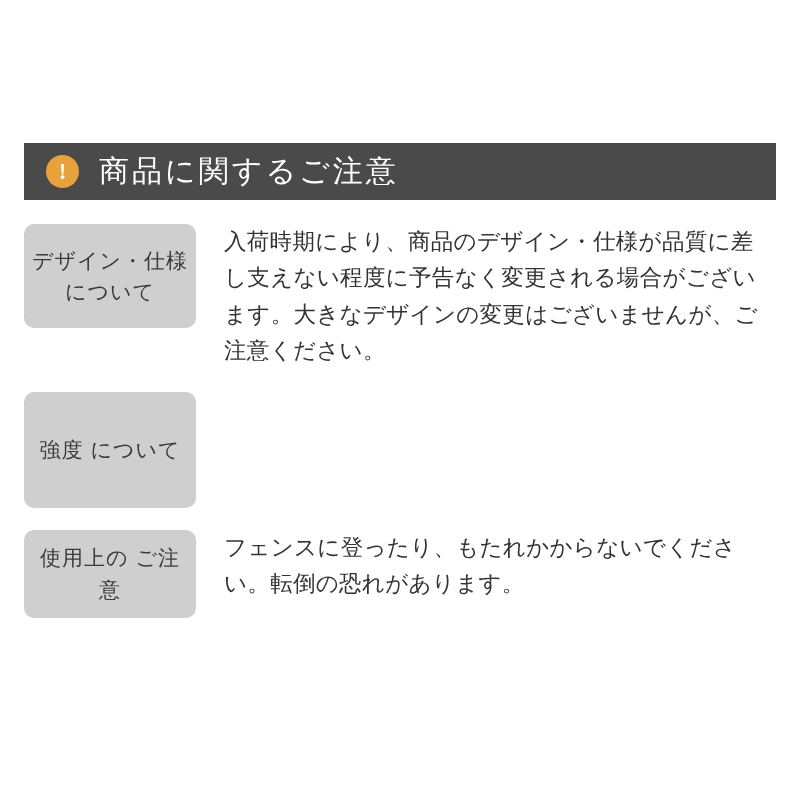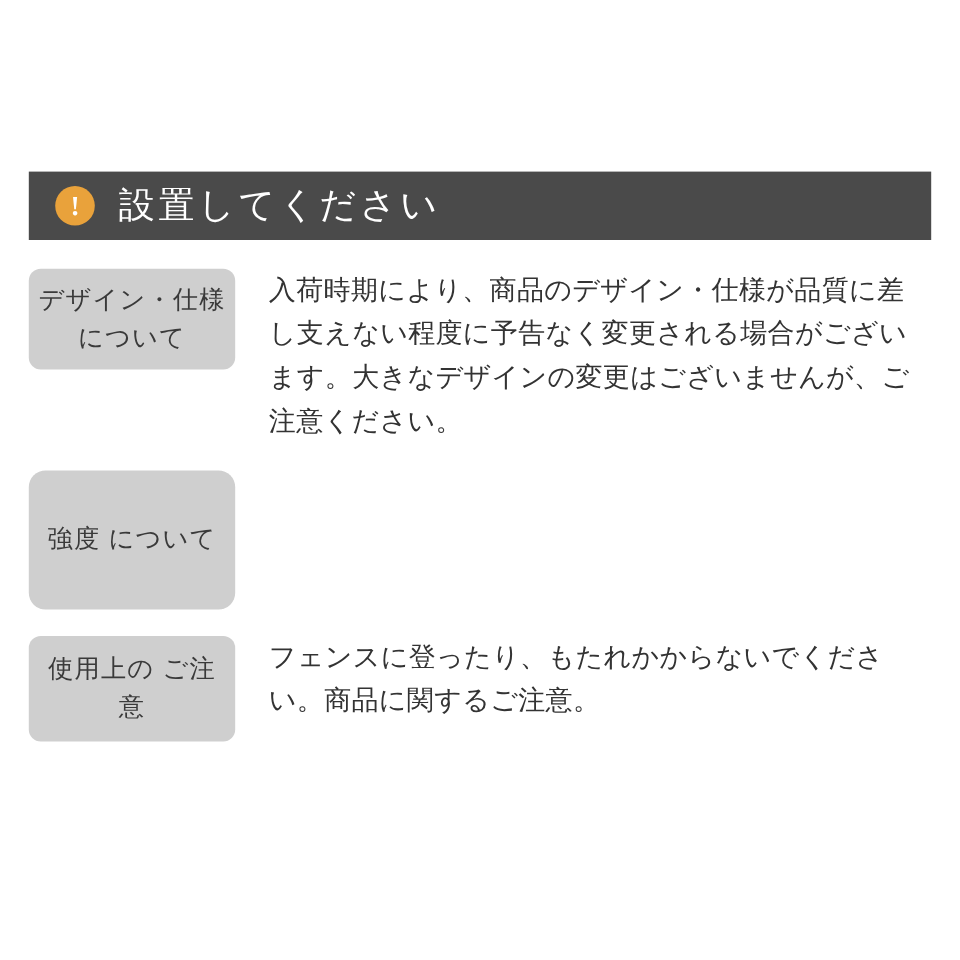--- a/index.html
+++ b/index.html
@@ -77,57 +77,57 @@
     font-size: 21px;
     line-height: 1.5;
     text-align: center;
     display: flex;
     align-items: center;
     justify-content: center;
     padding: 10px 6px;
     box-sizing: border-box;
     letter-spacing: 1px;
   }
-  .row-1 .label-box { height: 84px; }
-  .row-2 .label-box { height: 116px; border-radius: 14px; }
+  .row-1 .label-box { height: 104px; }
+  .row-2 .label-box { height: 116px; }
   .row-3 .label-box { height: 88px; }
   .body-text {
     flex: 1 1 auto;
     margin-left: 28px;
     font-size: 22.5px;
     line-height: 1.62;
     color: #333333;
     letter-spacing: 0.3px;
     white-space: pre-line;
   }
 </style>
 </head>
 <body>
 
 <div class="page">
 
   <div class="header-bar">
     <div class="excl-icon">!</div>
-    <div class="header-title">設置してください</div>
+    <div class="header-title">商品に関するご注意</div>
   </div>
 
   <div class="rows">
 
     <div class="row row-1">
       <div class="label-box">デザイン・仕様
 について</div>
       <div class="body-text">入荷時期により、商品のデザイン・仕様が品質に差し支えない程度に予告なく変更される場合がございます。大きなデザインの変更はございませんが、ご注意ください。</div>
     </div>
 
     <div class="row row-2">
       <div class="label-box">強度
 について</div>
     </div>
 
     <div class="row row-3">
       <div class="label-box">使用上の
 ご注意</div>
-      <div class="body-text">フェンスに登ったり、もたれかからないでください。商品に関するご注意。</div>
+      <div class="body-text">フェンスに登ったり、もたれかからないでください。転倒の恐れがあります。</div>
     </div>
 
   </div>
 
 </div>
 
 </body></html>

